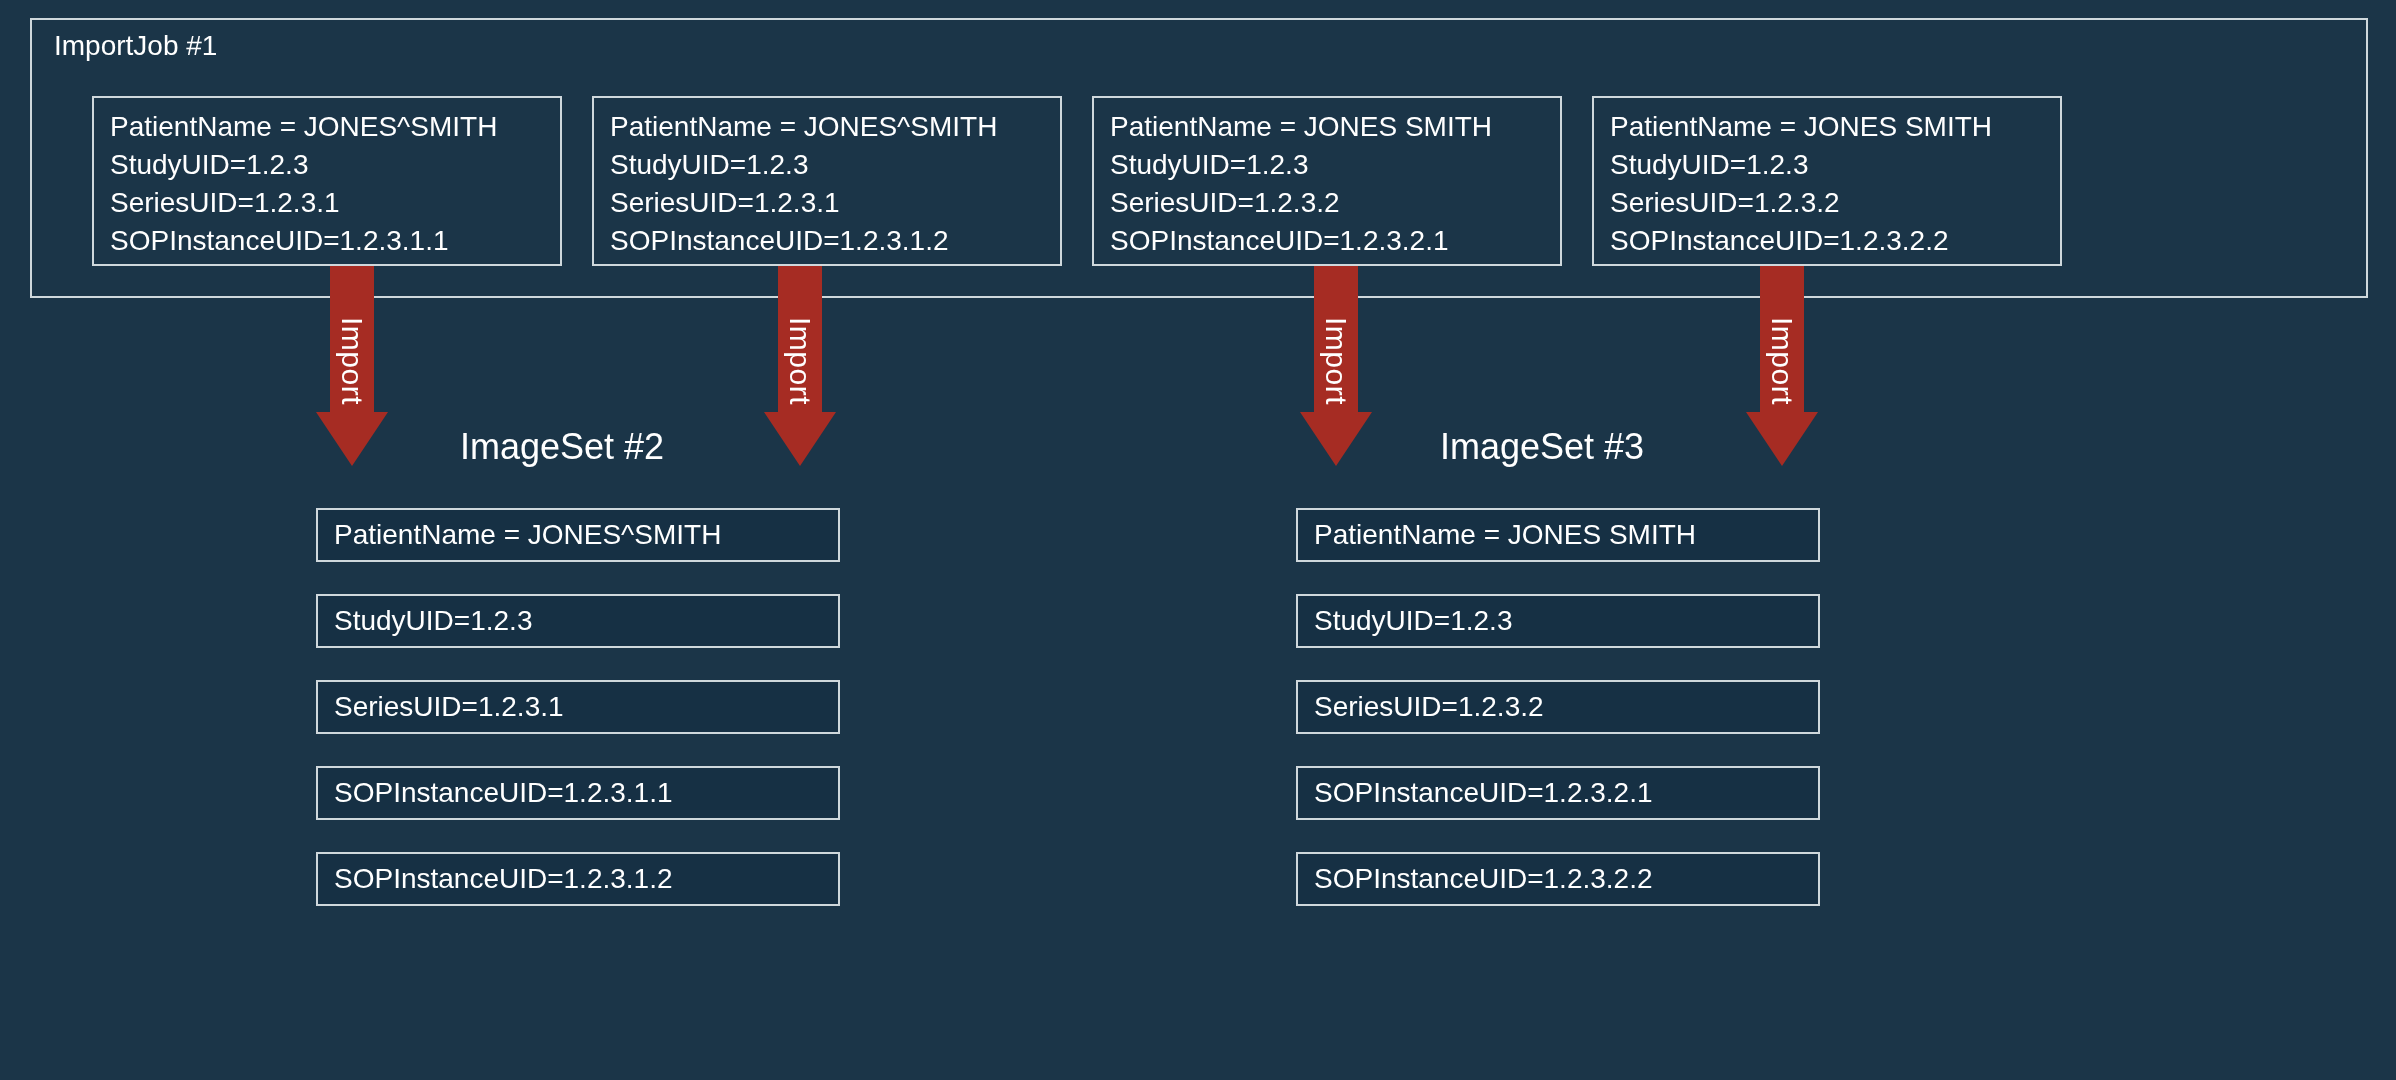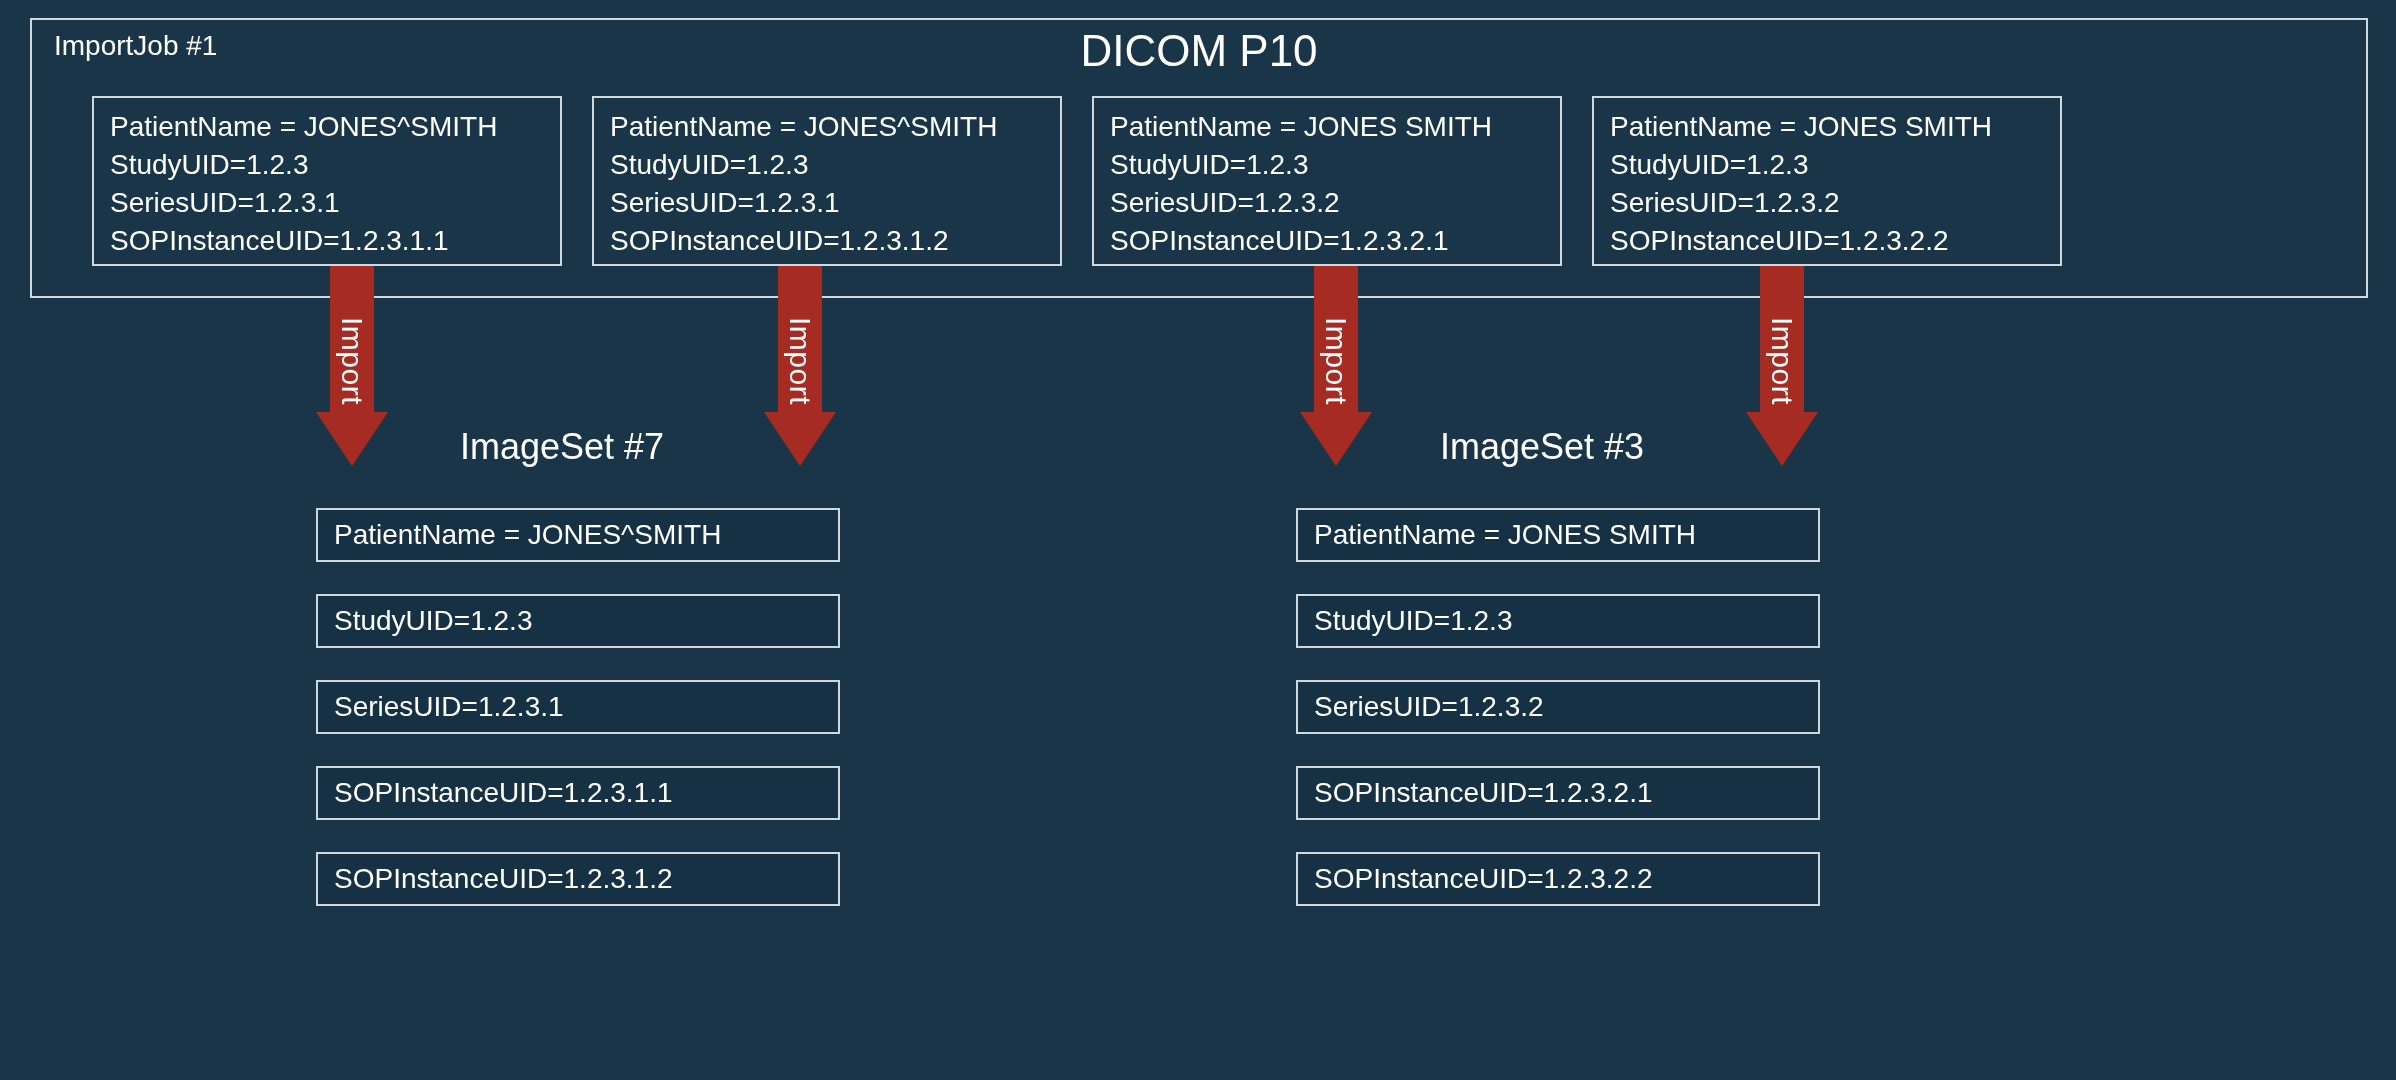--- a/index.html
+++ b/index.html
@@ -131,21 +131,20 @@
   .row-4{top:766px;}
   .row-5{top:852px;}
 </style>
 </head>
 <body>
 
 <div class="stage">
 
   <div class="import-job">
     <div class="import-job-label">ImportJob #1</div>
-    <div class="dicom-title">DICOM P10</div>
 
     <div class="p10-box p10-a">
       <div class="line">PatientName = JONES^SMITH</div>
       <div class="line">StudyUID=1.2.3</div>
       <div class="line">SeriesUID=1.2.3.1</div>
       <div class="line">SOPInstanceUID=1.2.3.1.1</div>
     </div>
     <div class="p10-box p10-b">
       <div class="line">PatientName = JONES^SMITH</div>
       <div class="line">StudyUID=1.2.3</div>
@@ -180,21 +179,21 @@
     <div class="shaft"></div>
     <div class="head"></div>
     <div class="label">Import</div>
   </div>
   <div class="arrow arrow-4">
     <div class="shaft"></div>
     <div class="head"></div>
     <div class="label">Import</div>
   </div>
 
-  <div class="imageset-label imageset-label-1">ImageSet #7</div>
+  <div class="imageset-label imageset-label-1">ImageSet #2</div>
   <div class="imageset-label imageset-label-2">ImageSet #3</div>
 
   <div class="field-box col-l row-1">PatientName = JONES^SMITH</div>
   <div class="field-box col-l row-2">StudyUID=1.2.3</div>
   <div class="field-box col-l row-3">SeriesUID=1.2.3.1</div>
   <div class="field-box col-l row-4">SOPInstanceUID=1.2.3.1.1</div>
   <div class="field-box col-l row-5">SOPInstanceUID=1.2.3.1.2</div>
 
   <div class="field-box col-r row-1">PatientName = JONES SMITH</div>
   <div class="field-box col-r row-2">StudyUID=1.2.3</div>

